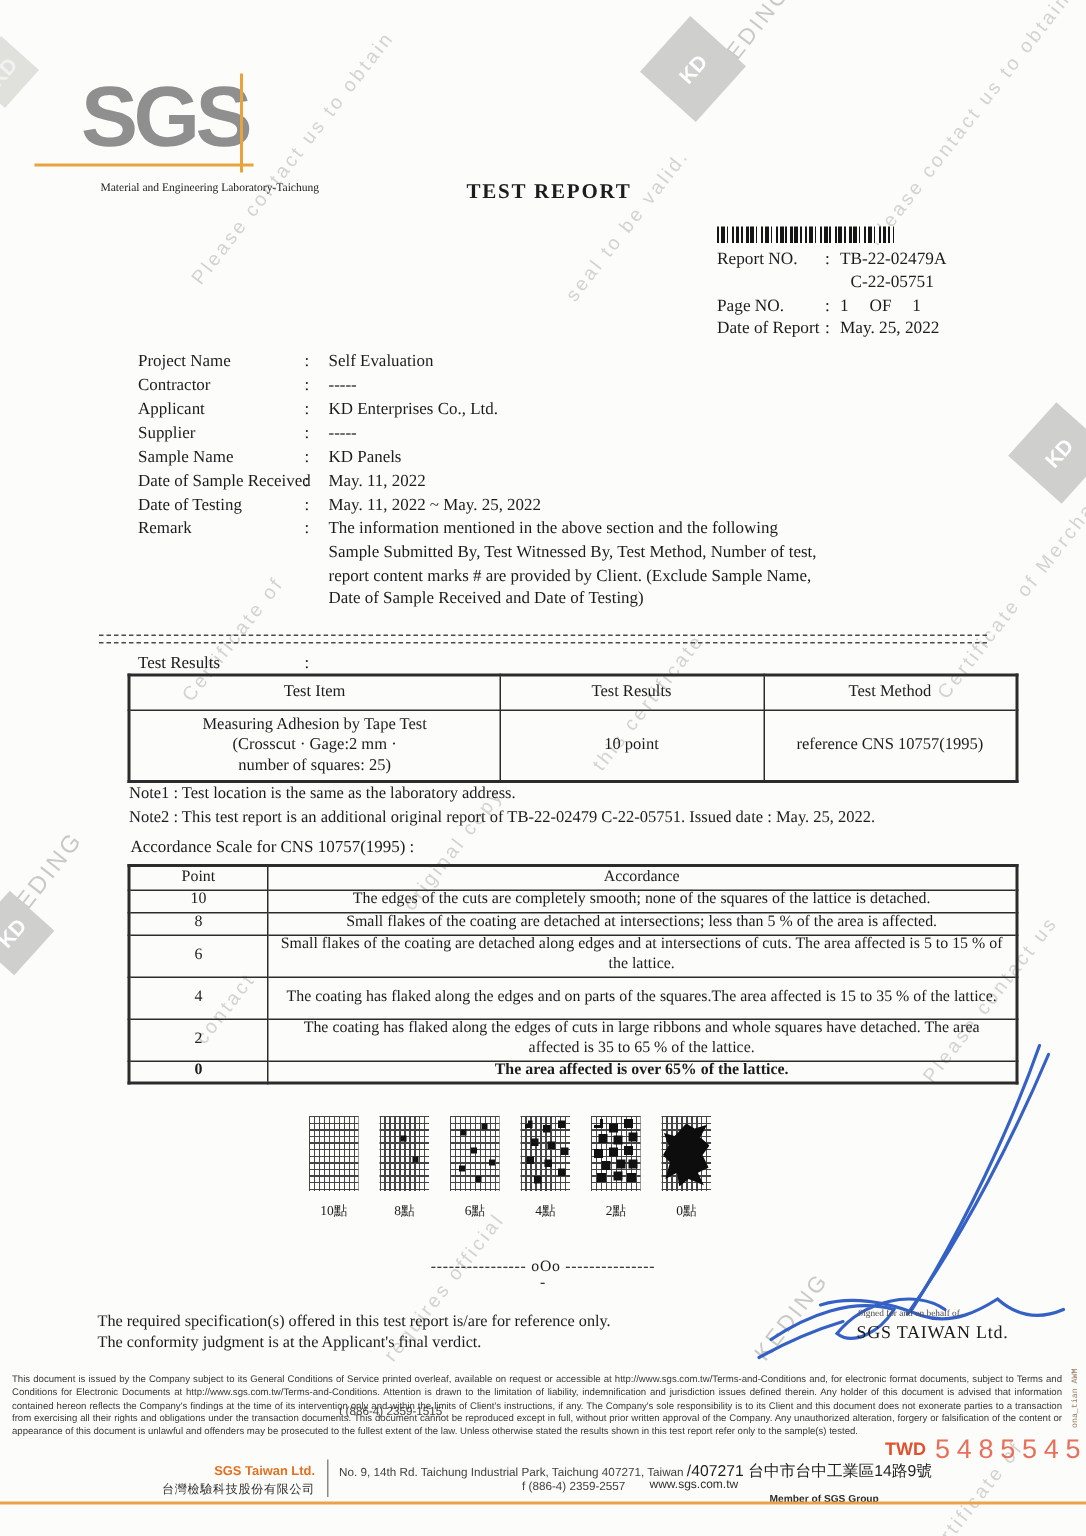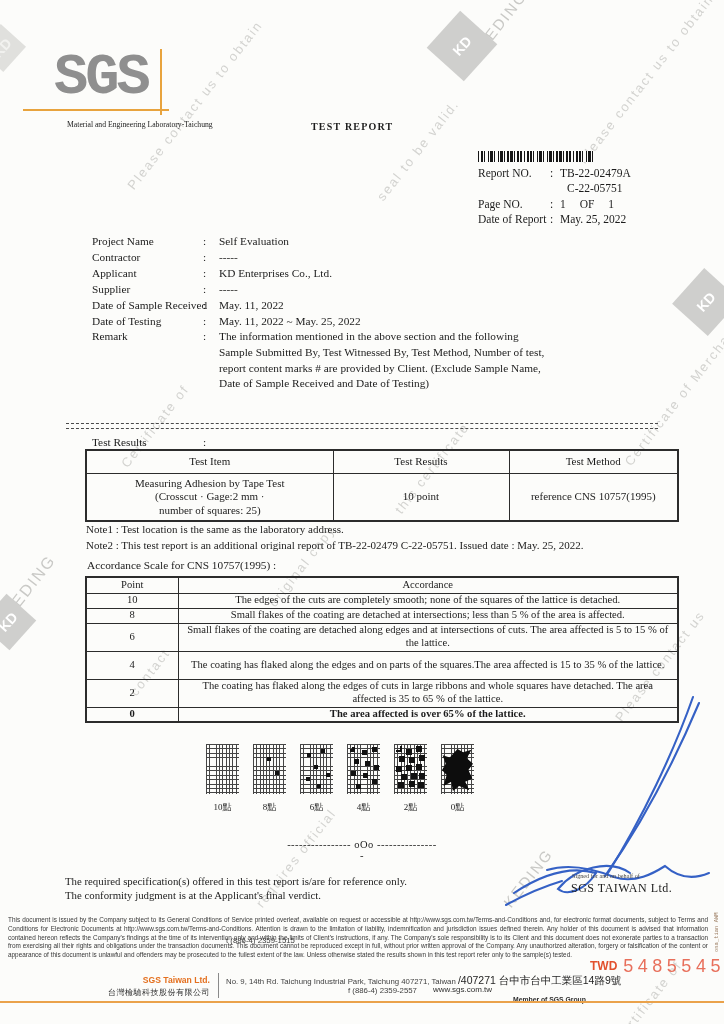--- a/index.html
+++ b/index.html
@@ -11,26 +11,26 @@
       color:#d3d3d0;font-size:13px;letter-spacing:2px;
       transform:translate(-50%,-50%) rotate(-52deg);pointer-events:none;}
   .wm.dk{color:#c9c9c6;}
   .kd{position:absolute;display:flex;align-items:center;justify-content:center;
       background:#cfcfcd;transform:translate(-50%,-50%) rotate(-48deg);pointer-events:none;}
   .kd span{color:#ffffff;font-family:"Liberation Sans","DejaVu Sans",sans-serif;
       font-weight:bold;font-size:14px;letter-spacing:0;}
   .kd.lt{background:#e0e0dd;}
 
   
-  .logo-sgs{position:absolute;left:54px;top:52px;font-family:Liberation Mono, monospace;
+  .logo-sgs{position:absolute;left:54px;top:52px;font-family:Liberation Sans, sans-serif;
       font-weight:bold;font-size:57px;line-height:52px;letter-spacing:-3px;color:#8f8f8f;}
   .logo-hline{position:absolute;left:23px;top:109px;width:146px;height:1.6px;background:#e8a33d;}
   .logo-vline{position:absolute;left:160px;top:49px;width:1.6px;height:66px;background:#e8a33d;}
   .logo-sub{position:absolute;left:67px;top:120px;font-size:7.7px;color:#222;}
-  .title{position:absolute;left:311px;top:121px;font-size:10px;font-weight:bold;letter-spacing:1.2px;}
+  .title{position:absolute;left:311px;top:121px;font-size:14px;font-weight:bold;letter-spacing:1.2px;}
   .barcode{position:absolute;left:478px;top:151px;width:118px;height:11px;
       background:repeating-linear-gradient(90deg,#161616 0 1.5px,#fcfcfa 1.5px 2.6px,#161616 2.6px 5.2px,#fcfcfa 5.2px 6.4px,#161616 6.4px 7.4px,#fcfcfa 7.4px 9.8px);}
   .repinfo{position:absolute;left:478px;top:166px;font-size:11.5px;}
   .rrow{display:grid;grid-template-columns:72px 10px 1fr;height:15.4px;line-height:15.4px;white-space:nowrap;}
   .rrow .colon::before{content:":";}
   .rrow.pg .val{word-spacing:11px;}
 
   
   .info{position:absolute;left:92px;top:233px;font-size:11.3px;}
   .irow{display:grid;grid-template-columns:111px 16px 1fr;height:16px;line-height:16px;white-space:nowrap;}
@@ -189,20 +189,25 @@
       </div>
     <div class="irow">
         <span>Applicant</span>
         <span class="icolon"></span>
         <span>KD Enterprises Co., Ltd.</span>
       </div>
     <div class="irow">
         <span>Supplier</span>
         <span class="icolon"></span>
         <span>-----</span>
+      </div>
+    <div class="irow">
+        <span>Sample Name</span>
+        <span class="icolon"></span>
+        <span>KD Panels</span>
       </div>
     <div class="irow">
         <span>Date of Sample Received</span>
         <span class="icolon"></span>
         <span>May. 11, 2022</span>
       </div>
     <div class="irow">
         <span>Date of Testing</span>
         <span class="icolon"></span>
         <span>May. 11, 2022 ~ May. 25, 2022</span>

